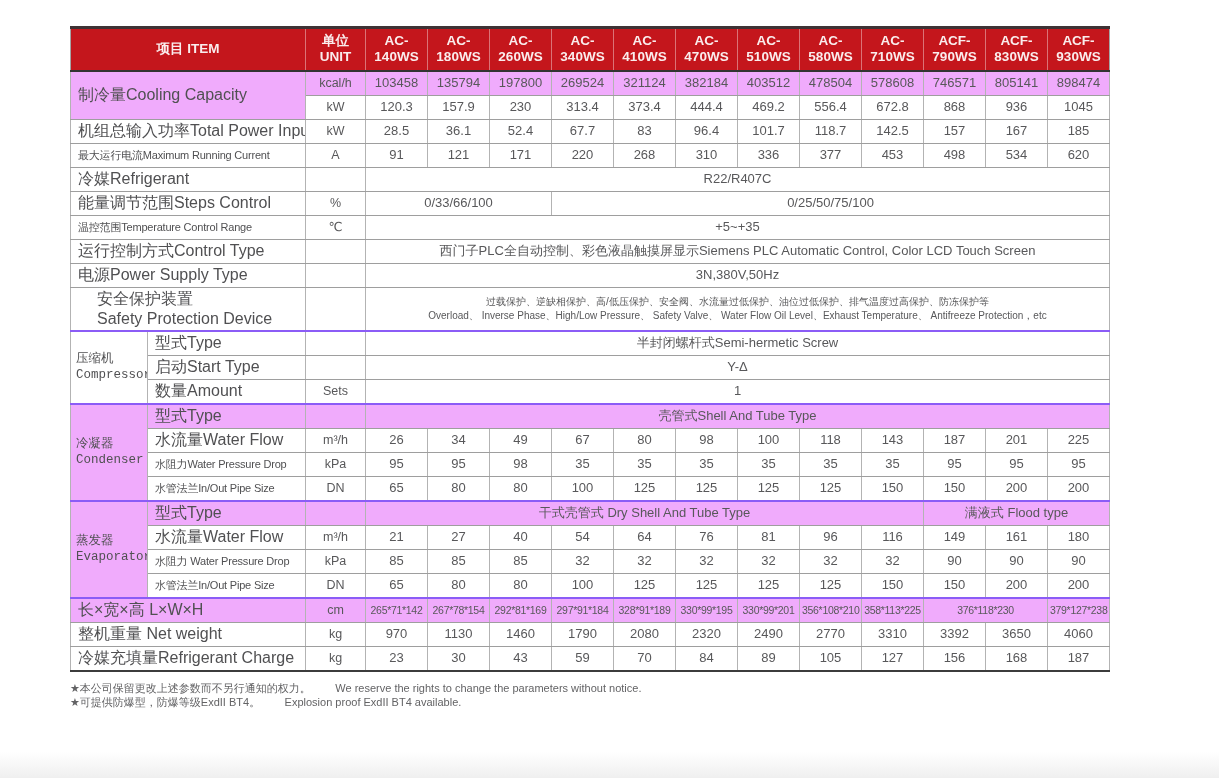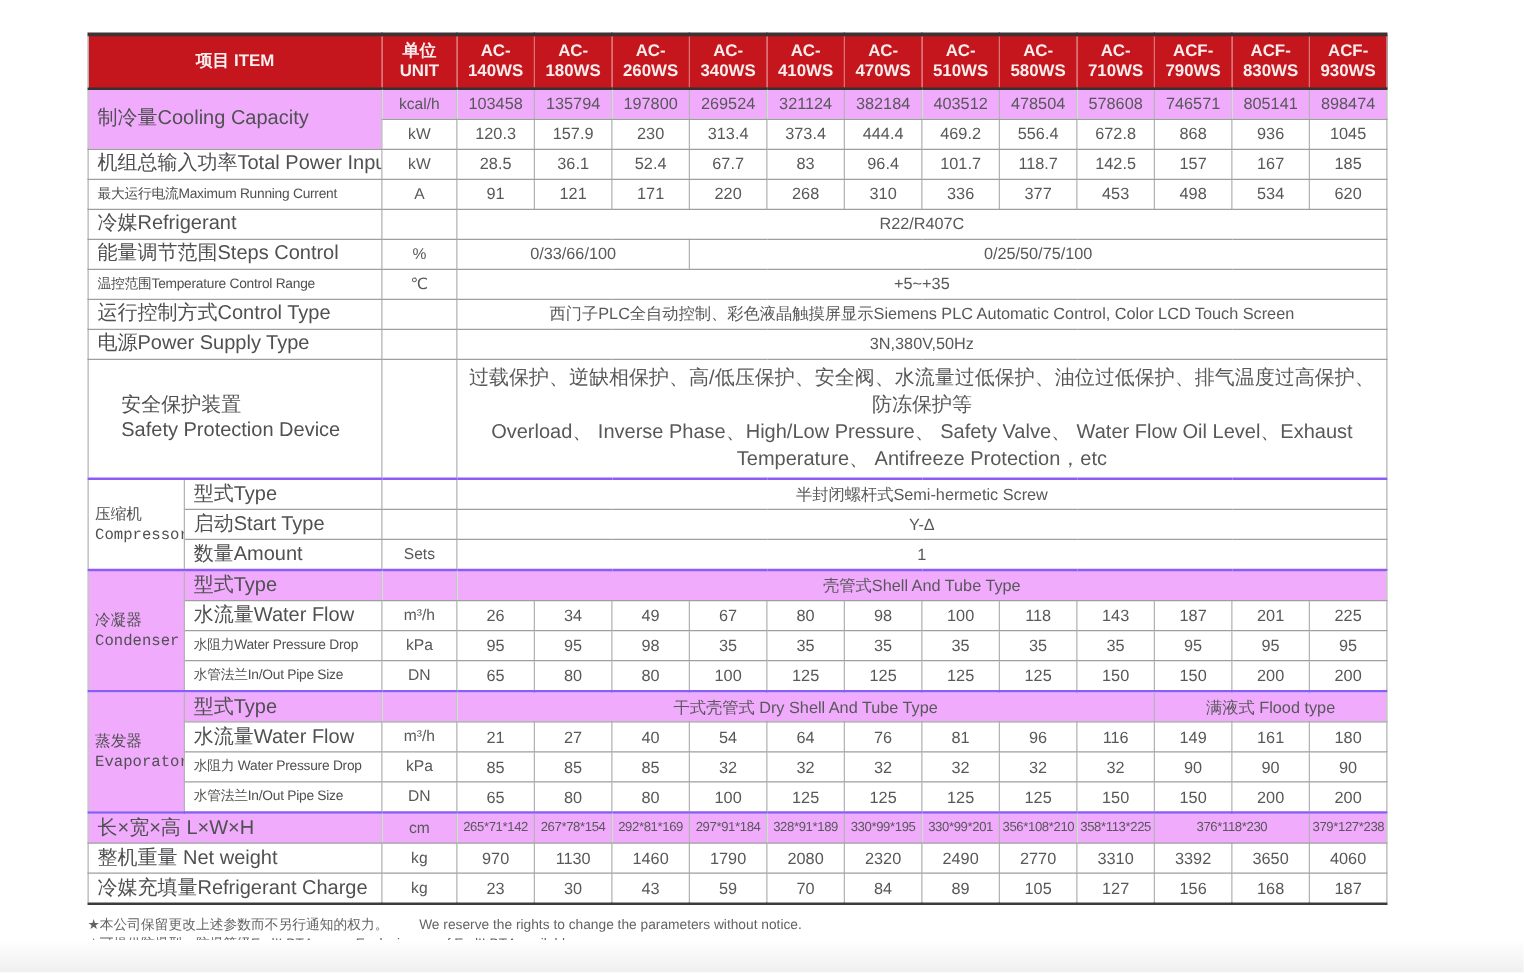--- a/index.html
+++ b/index.html
@@ -33,21 +33,21 @@
     font-size:13px;color:#58585a;text-align:center;vertical-align:middle;
     height:21px;padding:1px 2px;line-height:1.25;
     white-space:nowrap;overflow:hidden;
   }
   td.lbl,td.sub,td.grp{text-align:left;padding-left:7px;font-size:16px;color:#505052;}
   td.grp{white-space:pre-line;font-size:12.5px;padding-left:5px;line-height:1.3;font-family:Liberation Mono, monospace;}
   td.pre{white-space:pre-line;padding-left:26px;}
   td.tight{font-size:11px;letter-spacing:-0.2px;}
   td.unit{font-size:12.5px;}
   td.sm{font-size:10.5px;letter-spacing:-0.3px;}
-  td.safety{font-size:16px;line-height:1.35;padding:4px 6px;}
+  td.safety{font-size:10px;line-height:1.35;padding:4px 6px;}
   tr.shade td{background:#f0abfc;}
   tr.sec td{border-top:2px solid #8b5cf6;}
   tbody tr:last-child td{border-bottom:none;}
   .footnotes{margin-top:9px;width:1085px;}
   .footnote{
     font-size:11px;color:#636365;line-height:1.32;
     white-space:pre-wrap;
   }
   .fade-bottom{
     position:absolute;left:0;bottom:0;width:1219px;height:26px;

